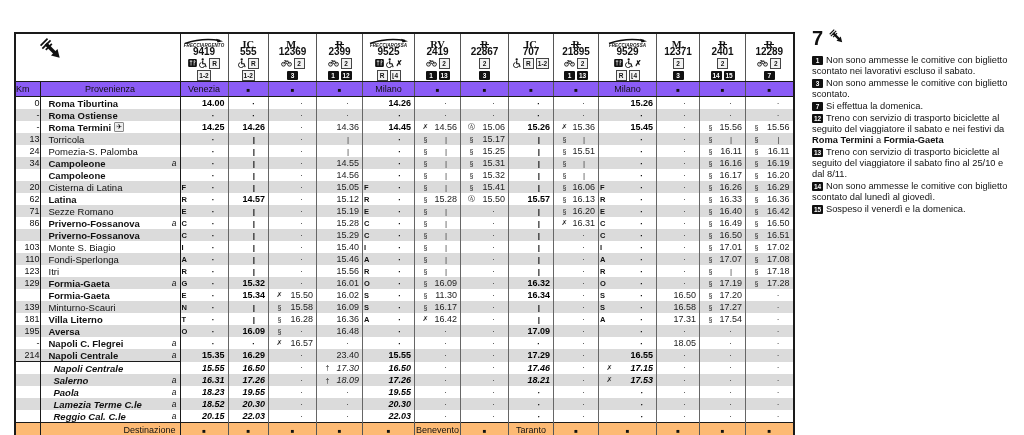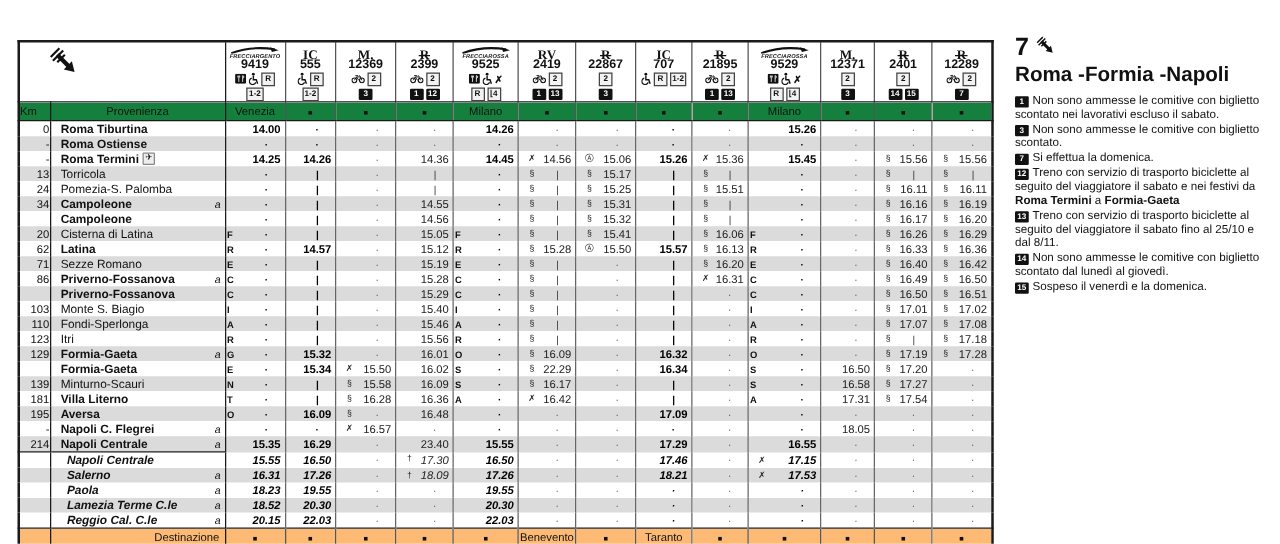--- a/index.html
+++ b/index.html
@@ -16,21 +16,21 @@
   .flog{position:relative;display:inline-block;width:46px;height:11px}
   .flog i{position:absolute;bottom:0;left:0;right:0;font-size:4.5px;font-weight:bold;font-style:italic;text-align:center;letter-spacing:.1px}
   .flog svg{position:absolute;top:0;left:3px}
   .catl{font-family:"Liberation Serif",serif;font-weight:bold;font-size:10.5px;line-height:11px;position:relative;display:inline-block;padding:0 2px}
   .catl.rbar::after{content:"";position:absolute;left:1px;right:1px;top:5px;height:1.2px;background:#111}
   .bx{display:inline-flex;justify-content:center;align-items:center;min-width:7px;height:9px;border:1px solid #444;font-size:6.5px;font-weight:bold;padding:0 1px;background:#f2f2f2;line-height:9px}
   .bdg{display:inline-flex;justify-content:center;align-items:center;min-width:9px;height:9px;background:#111;color:#fff;font-size:6.5px;font-weight:bold;padding:0 1px;border-radius:1px;line-height:9px}
   .fk{font-size:8px;font-weight:bold}
   .ic{display:inline-flex;align-items:center}
 
-  .prow td{height:14px;border-bottom:1.5px solid #1a1a1a;border-right:1px solid #555;font-size:9px;text-align:center;background:#15803d}
+  .prow td{height:14px;border-bottom:1.5px solid #1a1a1a;border-right:1px solid #555;font-size:9px;text-align:center;background:#8b5cf6}
   .prow td.kml{text-align:left;padding-left:2px;border-right:1.5px solid #1a1a1a}
   .prow td.lbl{text-align:center;padding-right:4px;border-right:1.5px solid #1a1a1a}
 
   #tt tbody td{height:12px;font-size:9px;border-right:1px solid #666}
   #tt tbody tr:nth-child(even){background:#dbdbdb}
   td.km{text-align:right;padding-right:3px;border-right:1.5px solid #1a1a1a !important;font-size:8.5px}
   td.stn{border-right:1.5px solid #1a1a1a !important}
   .stw{display:flex;align-items:center;height:12px;padding-left:8px}
   .stw .nm{font-size:9.5px}
   td.stn.b .nm{font-weight:bold}
@@ -1971,21 +1971,21 @@
             <div class="cw">
               <span class="lt">S</span>
               <span class="sy"></span>
               <span class="val c">·</span>
             </div>
           </td>
           <td class="tc">
             <div class="cw">
               <span class="lt"></span>
               <span class="sy">§</span>
-              <span class="val">22.29</span>
+              <span class="val">11.30</span>
             </div>
           </td>
           <td class="tc">
             <div class="cw">
               <span class="lt"></span>
               <span class="sy"></span>
               <span class="val c">·</span>
             </div>
           </td>
           <td class="tc bcol">
@@ -3053,21 +3053,20 @@
     <div class="rt-head">
       <span class="rt-num">7</span>
       <span>
         <svg viewBox="0 0 30 30" width="17" height="17">
           <path d="M9 9 L21 21" stroke="#111" stroke-width="4"></path>
           <path d="M25 25 L15 22.5 L22.5 15 Z" fill="#111"></path>
           <path d="M3 11 L11 3 M5 14.5 L14.5 5 M9 16 L16 9" stroke="#111" stroke-width="2" fill="none"></path>
         </svg>
       </span>
     </div>
-    <div class="rt-title">Roma -Formia -Napoli</div>
     <div class="notes" id="notes">
         <div class="note"><span class="bdg nb">1</span>Non sono ammesse le comitive con biglietto scontato nei lavorativi escluso il sabato.</div>
         <div class="note"><span class="bdg nb">3</span>Non sono ammesse le comitive con biglietto scontato.</div>
         <div class="note"><span class="bdg nb">7</span>Si effettua la domenica.</div>
         <div class="note"><span class="bdg nb">12</span>Treno con servizio di trasporto biciclette al seguito del viaggiatore il sabato e nei festivi da <b>Roma Termini</b> a <b>Formia-Gaeta</b></div>
         <div class="note"><span class="bdg nb">13</span>Treno con servizio di trasporto biciclette al seguito del viaggiatore il sabato fino al 25/10 e dal 8/11.</div>
         <div class="note"><span class="bdg nb">14</span>Non sono ammesse le comitive con biglietto scontato dal lunedì al giovedì.</div>
         <div class="note"><span class="bdg nb">15</span>Sospeso il venerdì e la domenica.</div>
       </div>
   </div>

